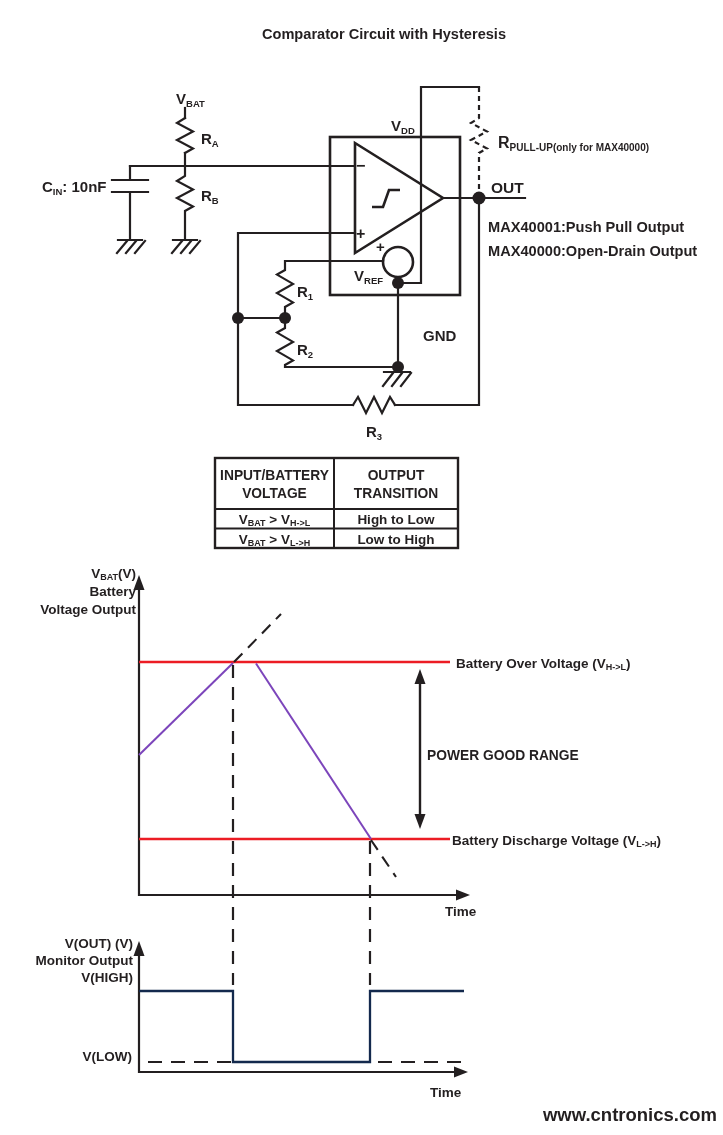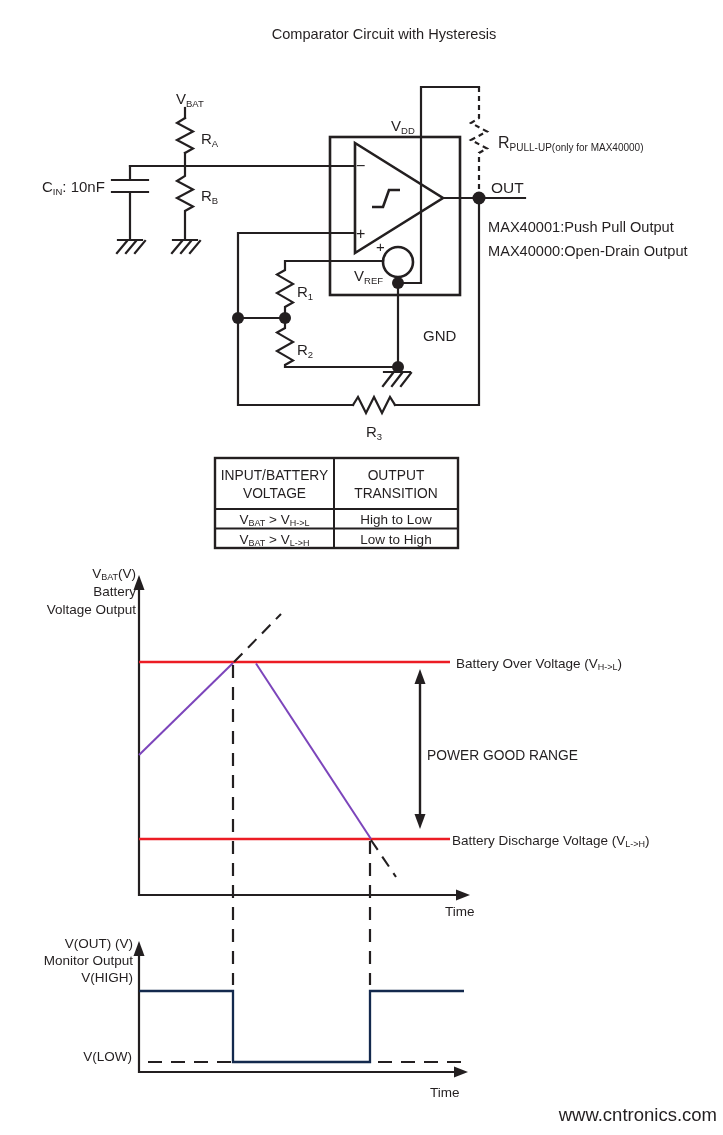--- a/index.html
+++ b/index.html
@@ -1,16 +1,16 @@
 <!DOCTYPE html>
 <html><head>
 <meta charset="utf-8">
 <style>
   html,body{margin:0;padding:0;background:#ffffff;}
-  .page{width:598px;height:1135px;position:relative;background:#fff;}
+  .page{width:598px;height:1135px;position:relative;background:#fff;font-weight:bold;}
   svg{display:block;}
   text{font-family:"Liberation Sans","DejaVu Sans",sans-serif;fill:#231f20;}
   .wire{stroke:#231f20;stroke-width:2.2;fill:none;stroke-linecap:square;}
   .thick{stroke:#231f20;stroke-width:2.6;fill:none;}
   .dash{stroke:#231f20;stroke-width:2.2;fill:none;stroke-dasharray:5 4;}
   .dot{fill:#231f20;stroke:none;}
   .redline{stroke:#ec1c24;stroke-width:2.6;fill:none;}
   .purpleline{stroke:#7c45bb;stroke-width:2;fill:none;}
   .navyline{stroke:#13294d;stroke-width:2.3;fill:none;}
   .blkdash{stroke:#231f20;stroke-width:2.1;fill:none;stroke-dasharray:12 8;}

